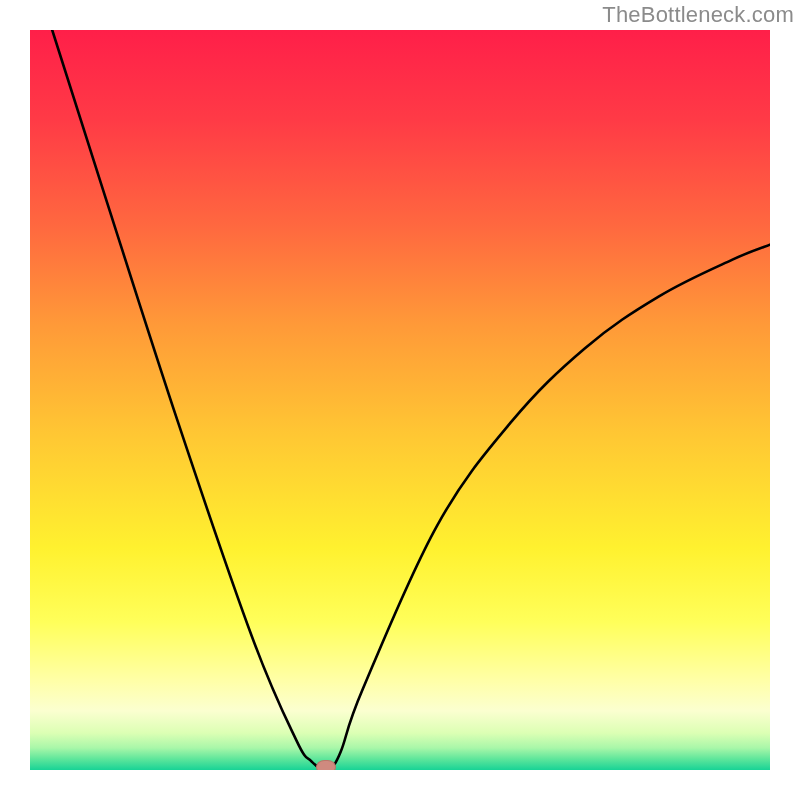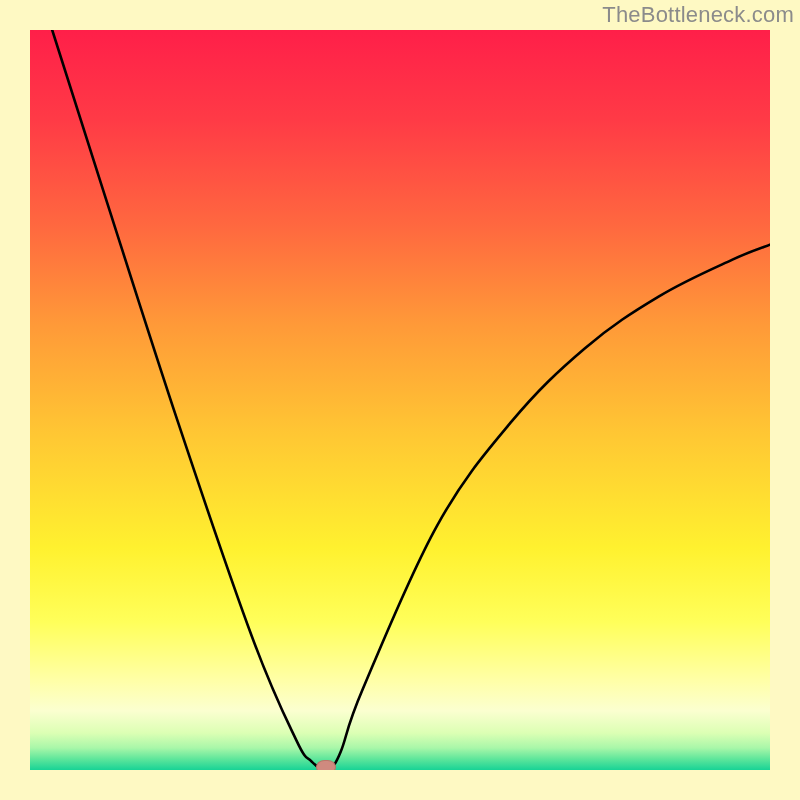--- a/index.html
+++ b/index.html
@@ -8,21 +8,21 @@
     width: 800px;
     height: 800px;
     overflow: hidden;
     background: #000;
     font-family: Arial, Helvetica, sans-serif;
   }
   .frame {
     position: relative;
     width: 800px;
     height: 800px;
-    background: #fef9c3;
+    background: #ffffff;
   }
   .plot {
     position: absolute;
     left: 30px;
     top: 30px;
     width: 740px;
     height: 740px;
     overflow: hidden;
   }
   .grad {

